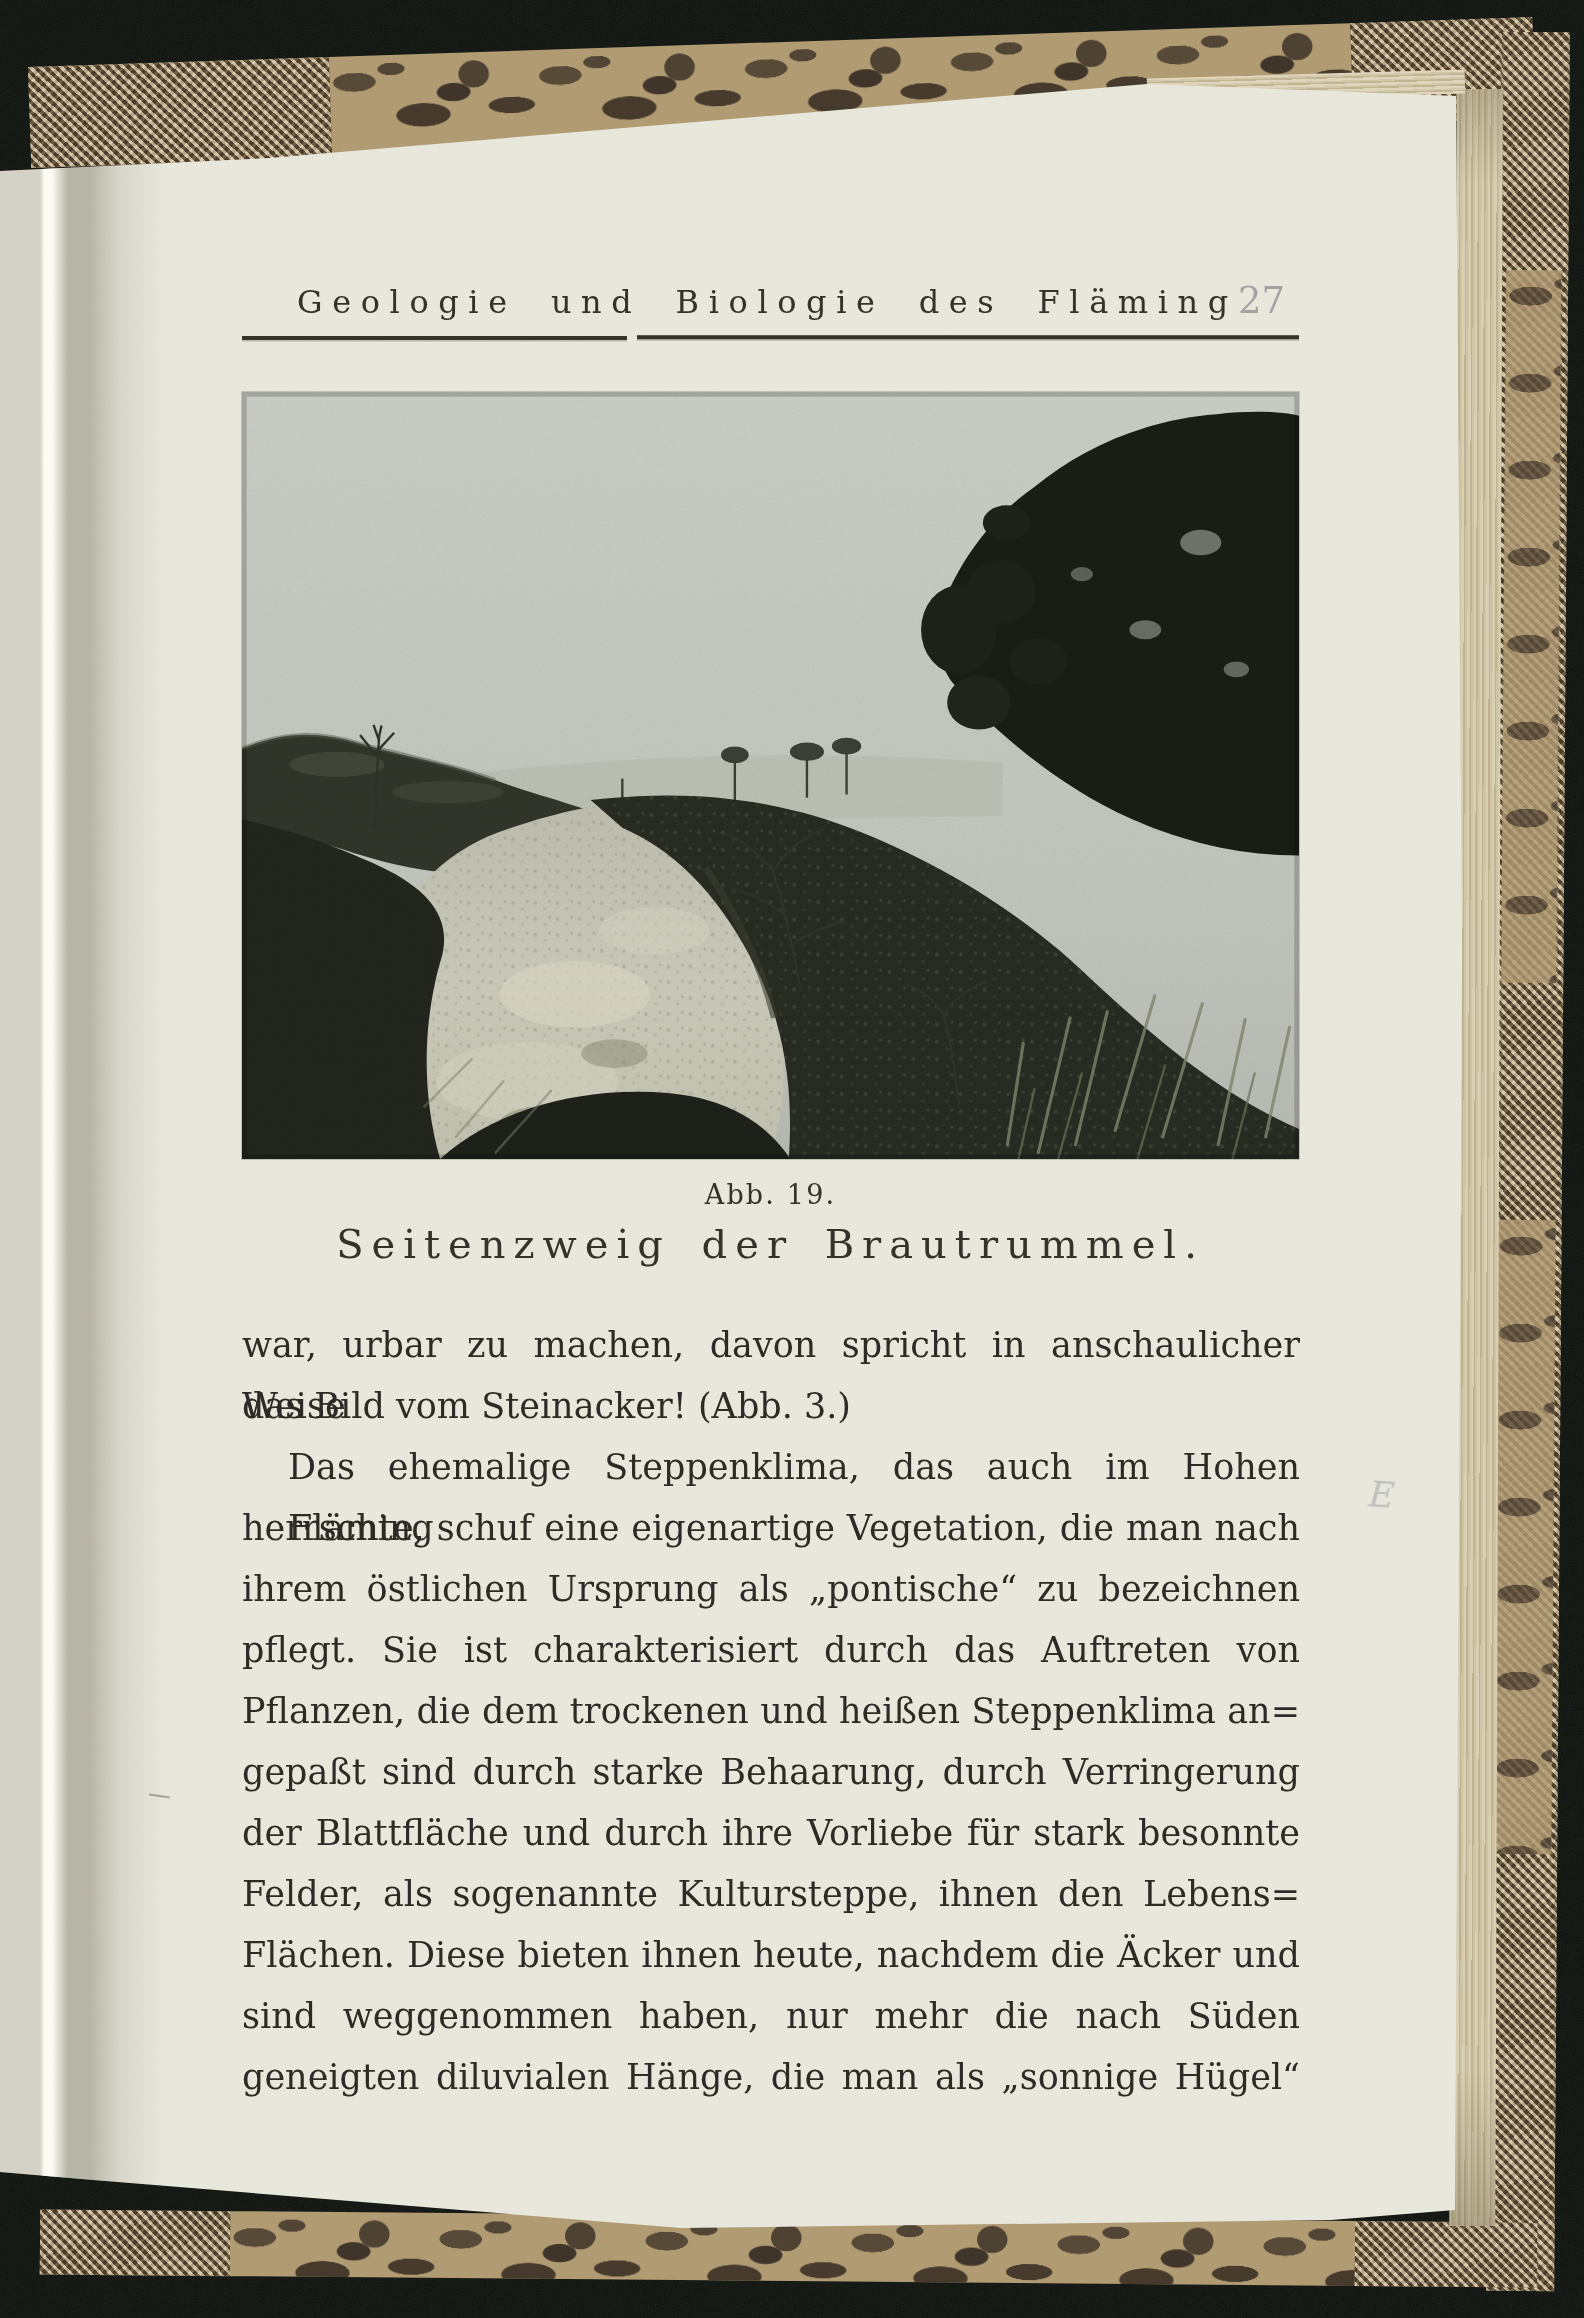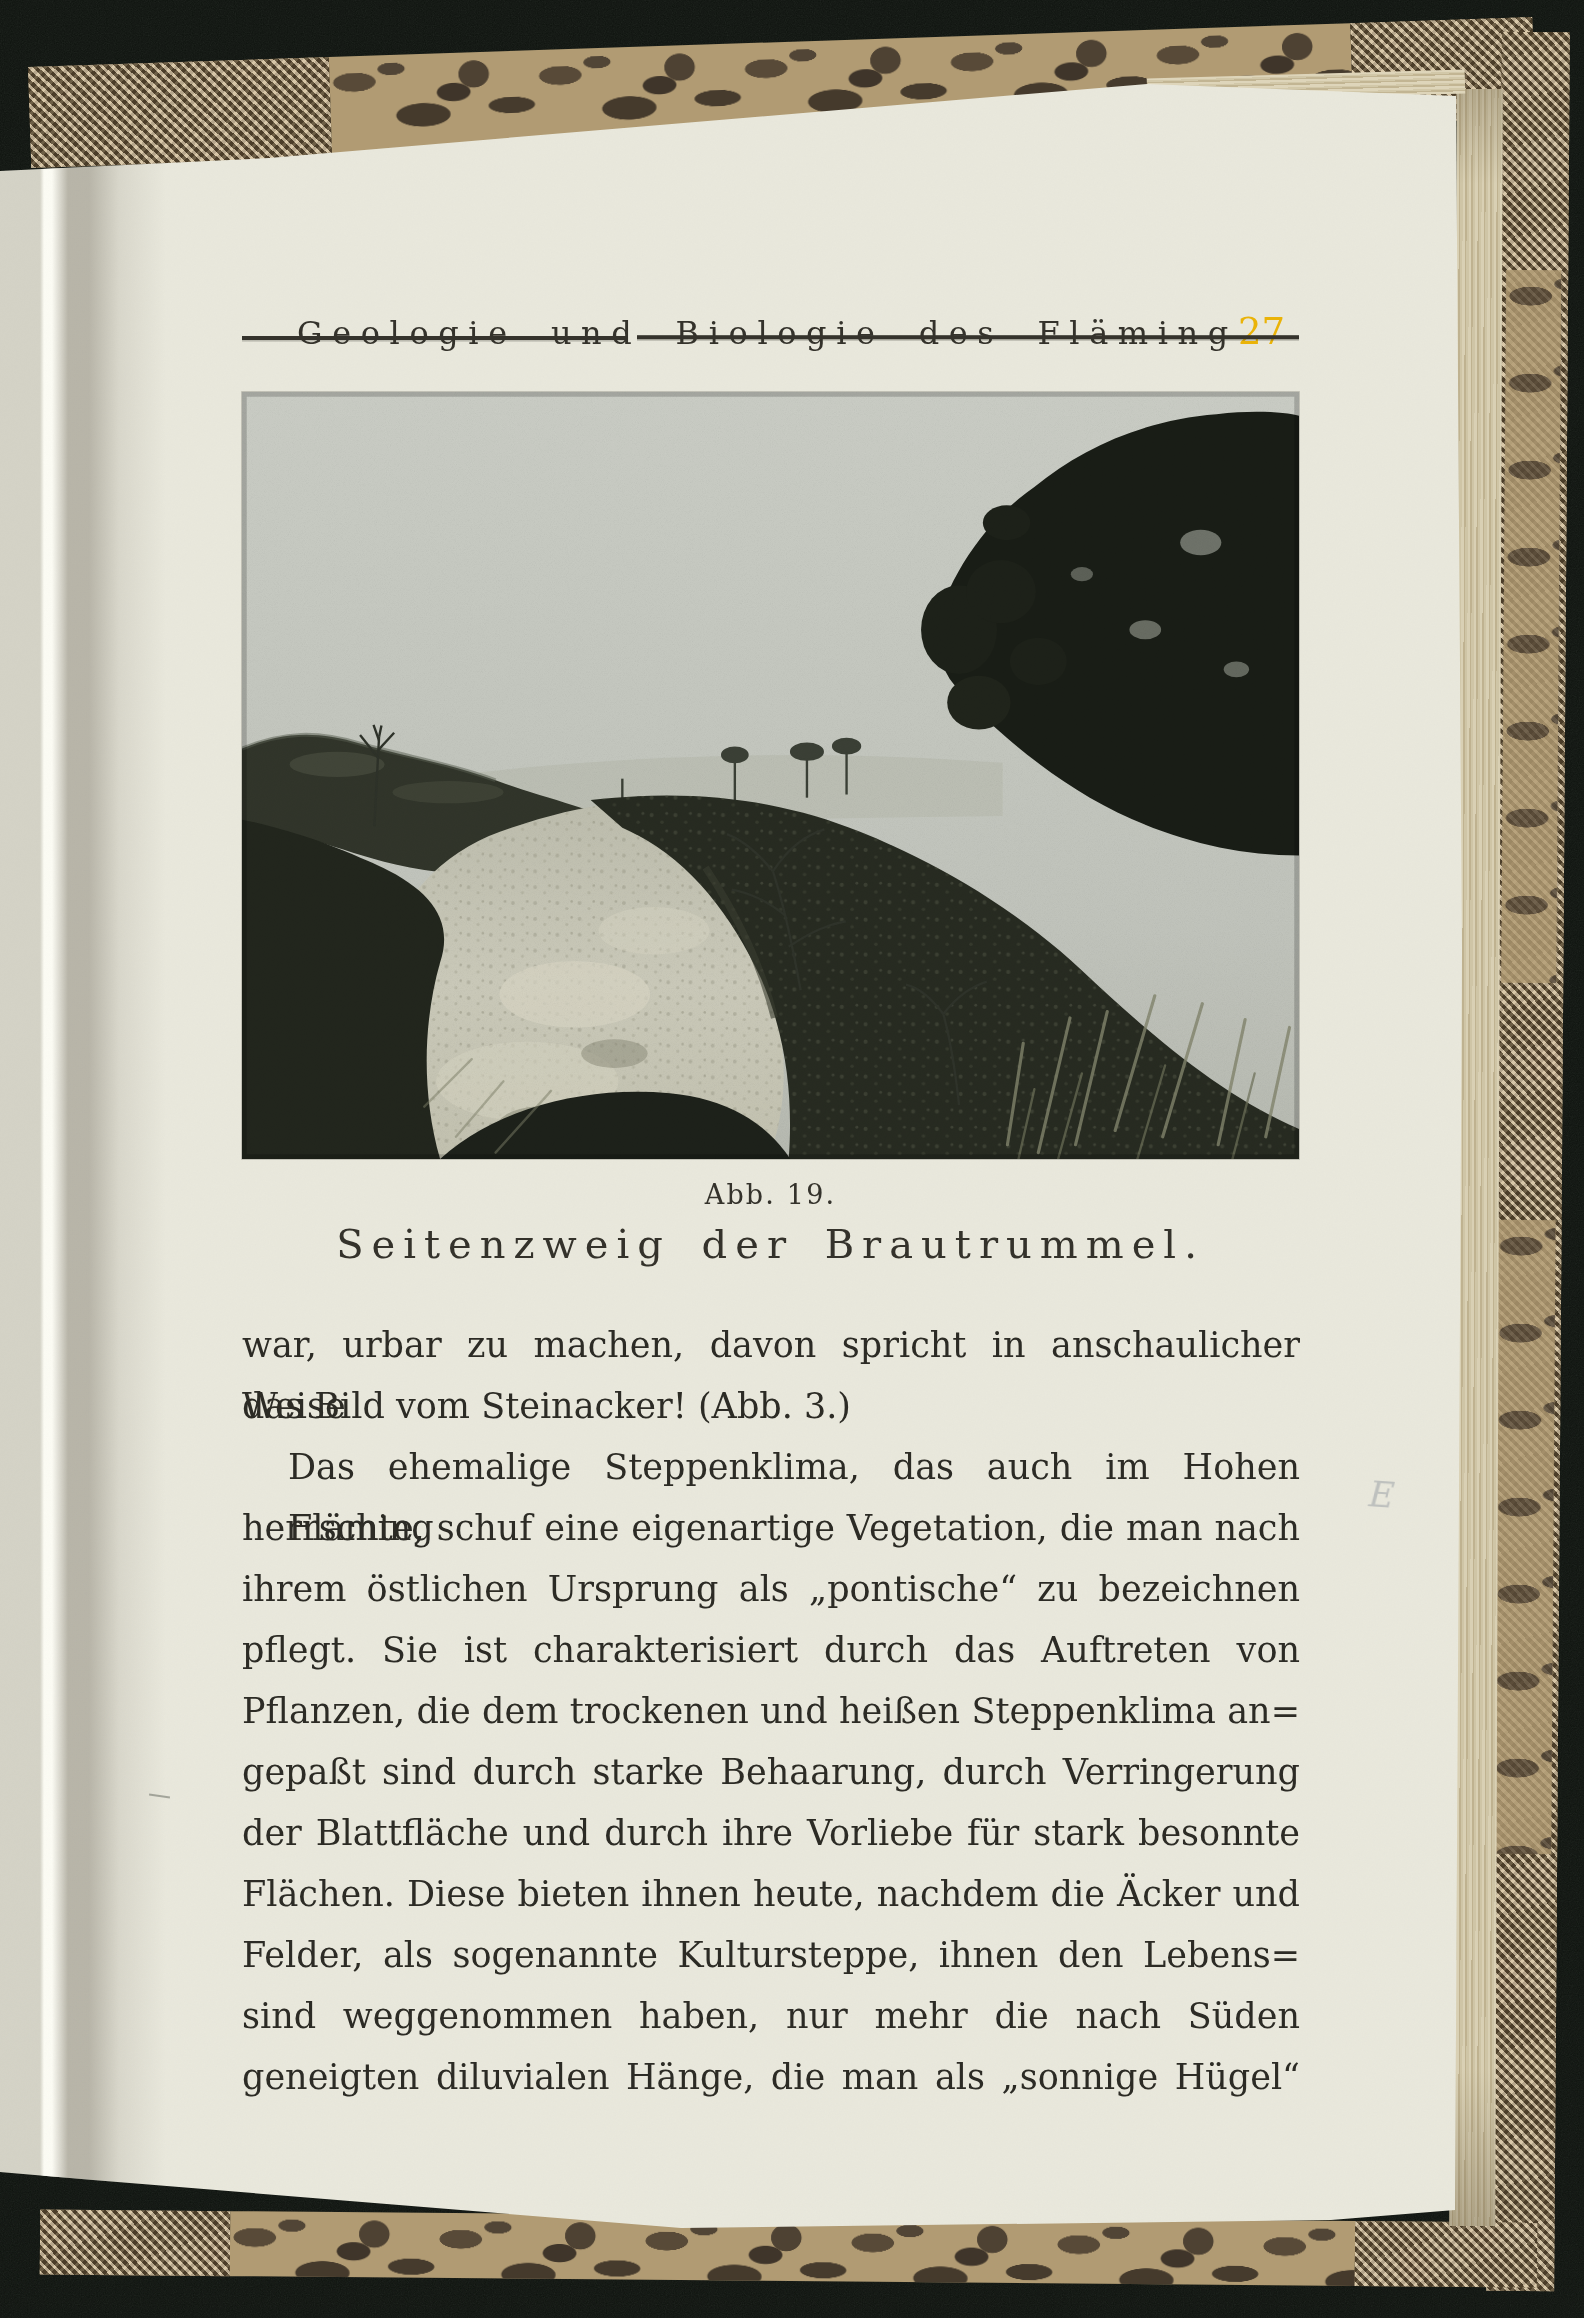--- a/index.html
+++ b/index.html
@@ -68,21 +68,21 @@
       var(--paper);
   }
   #page-noise{left:0;top:0;width:1584px;height:2319px;z-index:4;pointer-events:none;opacity:.5;}
   #content{left:0;top:0;width:1336px;height:2319px;z-index:5;color:var(--ink);}
   
   #header-row{left:242px;top:279px;width:1057px;display:flex;align-items:baseline;}
   #running-title{
     flex:1;text-align:center;font-size:32px;letter-spacing:.30em;word-spacing:.45em;
     color:#34322b;padding-left:55px;white-space:nowrap;
   }
-  #page-number{width:95px;text-align:left;font-size:37px;color:#eab308;padding-right:20.6px;margin-top:31px;}
+  #page-number{width:95px;text-align:left;font-size:37px;color:#a3a3a3;padding-right:20.6px;}
   #header-rule{left:242px;top:336px;width:1057px;display:flex;}
   #header-rule .seg{height:4px;background:#35332c;box-shadow:0 1.6px 0 rgba(53,51,44,.25);}
   #header-rule .seg1{width:385px;margin-right:9.5px;}
   #header-rule .seg2{flex:1;transform:translateY(-0.8px);}
   
   #photo{left:242px;top:392px;width:1057px;height:767px;box-shadow:0 0 0 0.8px rgba(40,40,30,.25), inset 0 0 14.3px rgba(0,0,0,.2);}
   
   .caption{left:242px;width:1057px;text-align:center;color:#34322b;}
   #caption-label{top:1179px;font-size:27px;letter-spacing:.08em;}
   #caption-title{top:1221px;font-size:40px;letter-spacing:.20em;word-spacing:.25em;white-space:nowrap;}
@@ -277,22 +277,22 @@
   <div id="body-text" class="abs">
       <div class="bline just">war, urbar zu machen, davon spricht in anschaulicher Weise</div>
       <div class="bline">das Bild vom Steinacker! (Abb. 3.)</div>
       <div class="bline indent just">Das ehemalige Steppenklima, das auch im Hohen Fläming</div>
       <div class="bline just">herrschte, schuf eine eigenartige Vegetation, die man nach</div>
       <div class="bline just">ihrem östlichen Ursprung als „pontische“ zu bezeichnen</div>
       <div class="bline just">pflegt.  Sie ist charakterisiert durch das Auftreten von</div>
       <div class="bline just">Pflanzen, die dem trockenen und heißen Steppenklima an=</div>
       <div class="bline just">gepaßt sind durch starke Behaarung, durch Verringerung</div>
       <div class="bline just">der Blattfläche und durch ihre Vorliebe für stark besonnte</div>
+      <div class="bline just">Felder, als sogenannte Kultursteppe, ihnen den Lebens=</div>
       <div class="bline just">Flächen.  Diese bieten ihnen heute, nachdem die Äcker und</div>
-      <div class="bline just">Felder, als sogenannte Kultursteppe, ihnen den Lebens=</div>
       <div class="bline just">sind weggenommen haben, nur mehr die nach Süden</div>
       <div class="bline just">geneigten diluvialen Hänge, die man als „sonnige Hügel“</div>
     </div>
 
   <div id="pencil-right" class="abs">E</div>
   <div id="pencil-left" class="abs"></div>
 </div>
 
 
 </body></html>

